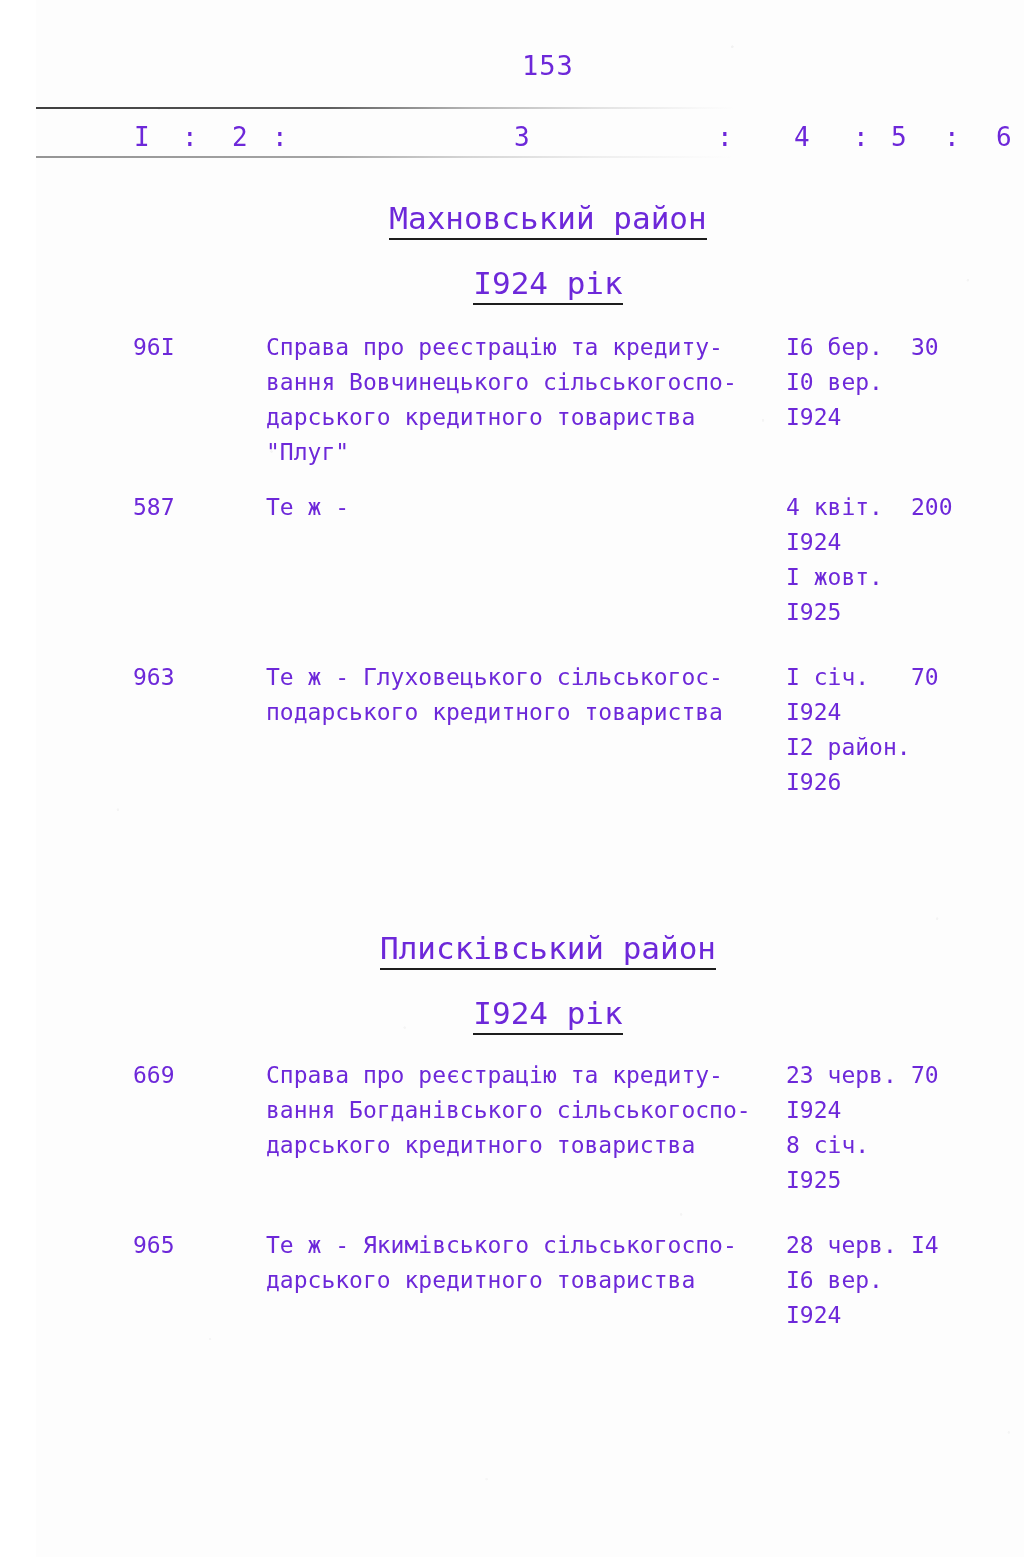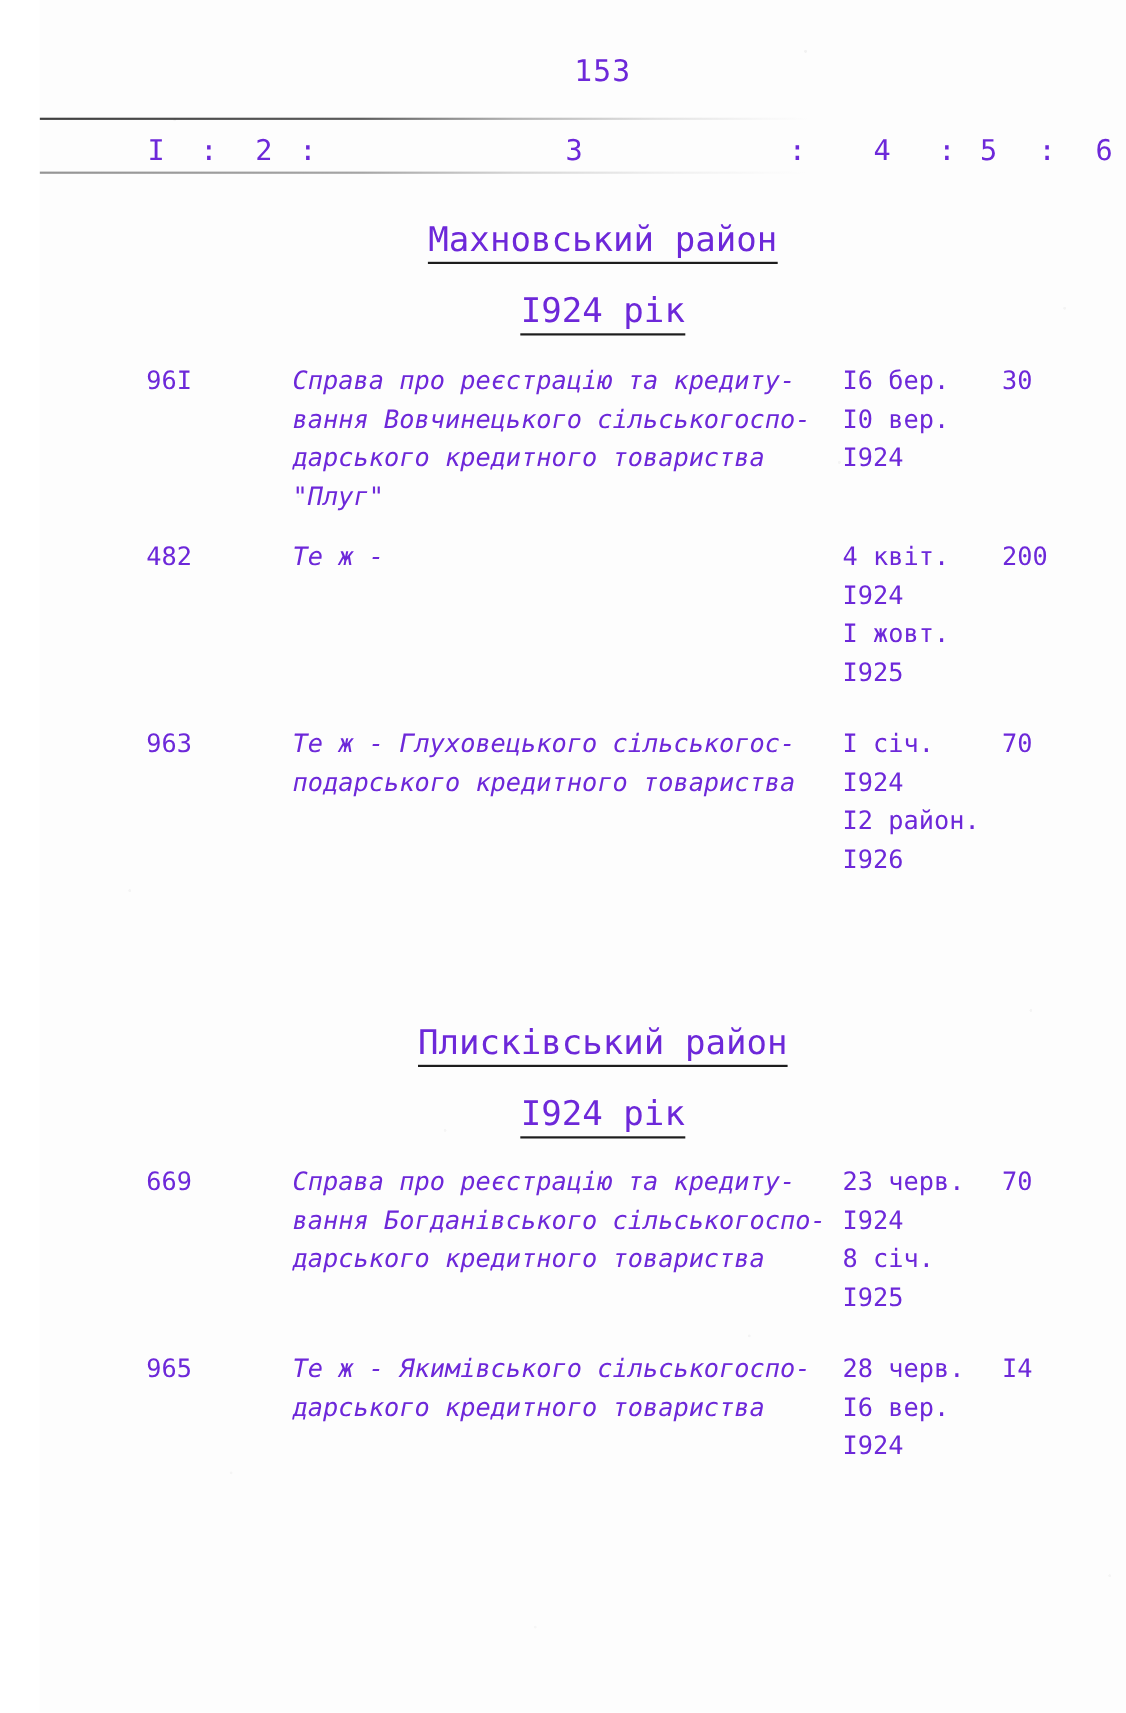--- a/index.html
+++ b/index.html
@@ -102,25 +102,24 @@
     position: absolute;
     left: 97px;
     top: 0;
     white-space: pre;
   }
   .entry .desc {
     position: absolute;
     left: 230px;
     top: 0;
     white-space: pre;
-    font-style: italic;
   }
   .entry .dates {
     position: absolute;
-    left: 730px;
+    left: 750px;
     top: 0;
     white-space: pre;
   }
   .entry .count {
     position: absolute;
     left: 875px;
     top: 0;
     white-space: pre;
   }
 </style>
@@ -163,21 +162,21 @@
 вання Вовчинецького сільськогоспо-
 дарського кредитного товариства
 "Плуг"</span>
     <span class="dates">I6 бер.
 I0 вер.
 I924</span>
     <span class="count">30</span>
   </div>
 
   <div class="entry" style="top:490px;">
-    <span class="num">482</span>
+    <span class="num">587</span>
     <span class="desc">Те ж -</span>
     <span class="dates">4 квіт.
 I924
 I жовт.
 I925</span>
     <span class="count">200</span>
   </div>
 
   <div class="entry" style="top:660px;">
     <span class="num">963</span>

